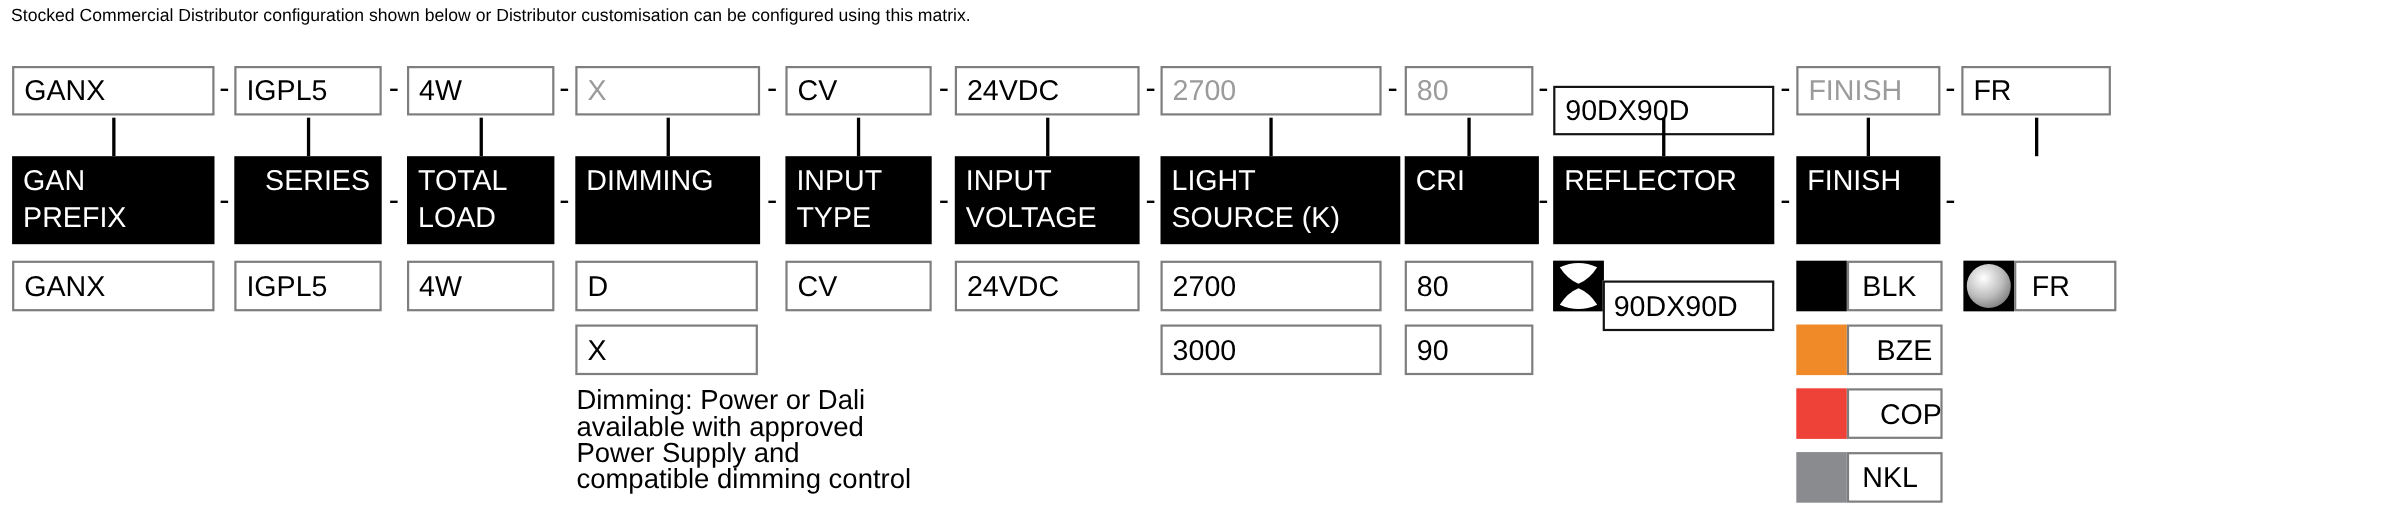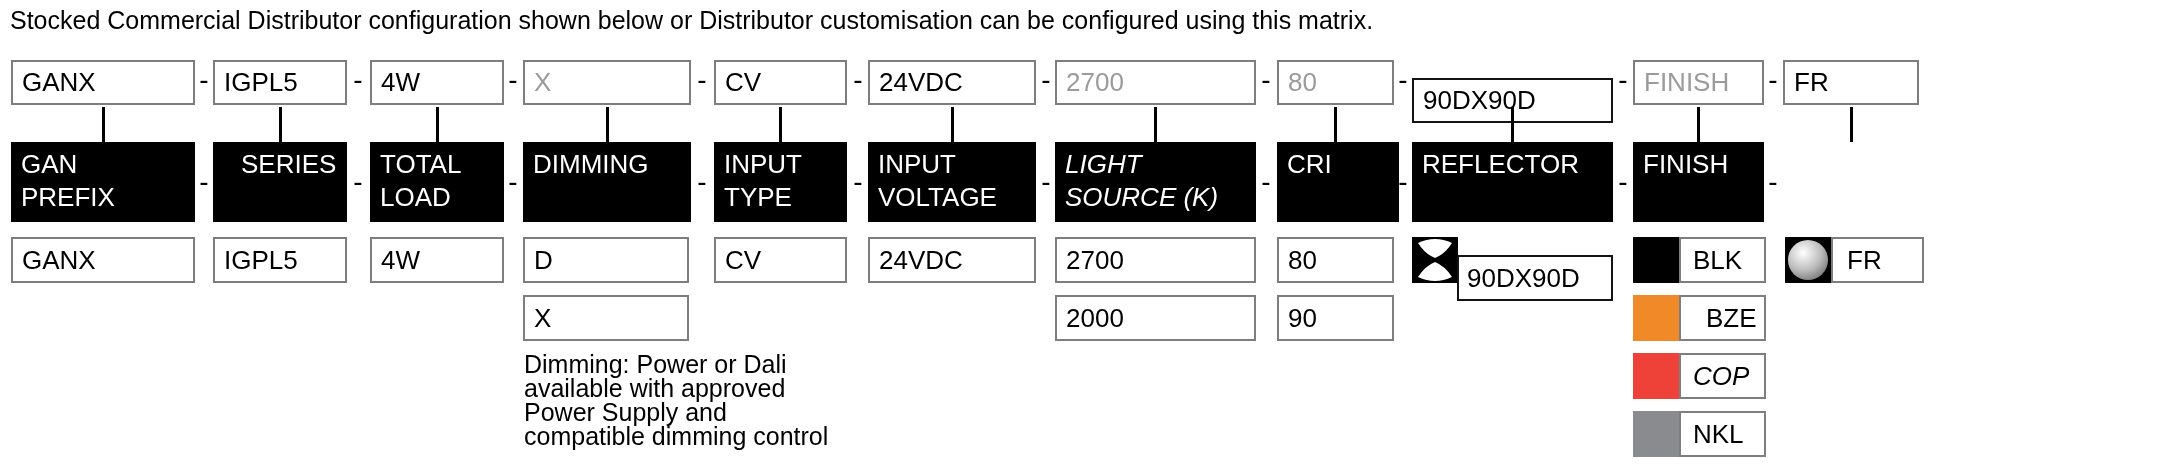--- a/index.html
+++ b/index.html
@@ -1,18 +1,18 @@
 <!DOCTYPE html>
 <html><head>
 <meta charset="utf-8">
 <style>
   html,body{margin:0;padding:0;background:#fff;}
   #canvas{position:relative;width:2167px;height:467px;background:#ffffff;
           font-family:"Liberation Sans", sans-serif;overflow:hidden;}
-  .title{position:absolute;left:10px;top:6px;font-size:25px;color:#000;white-space:nowrap;}
+  .title{position:absolute;left:10px;top:6px;font-size:16px;color:#000;white-space:nowrap;}
   .box{position:absolute;box-sizing:border-box;border:2px solid #7E7E7E;background:#fff;
        font-size:26px;color:#000;display:flex;align-items:center;padding-left:9px;white-space:nowrap;}
   .r1box{top:60px;height:45px;}
   .muted{color:#9B9B9B;}
   .dark{border-color:#141414;margin-top:18px;}
   .tick{position:absolute;top:107px;height:35px;width:3px;background:#000;}
   .dash{position:absolute;transform:translateX(-50%);font-size:28px;color:#000;}
   .dash.dr1{top:60px;height:45px;line-height:40px;}
   .dash.dr2{top:142px;height:80px;line-height:80px;}
   .blackbox{position:absolute;top:142px;height:80px;background:#000;color:#fff;box-sizing:border-box;
@@ -82,21 +82,21 @@
     <div>LOAD</div>
   </div>
   <div class="blackbox" style="left:714px;width:133px;">
     <div>INPUT</div>
     <div>TYPE</div>
   </div>
   <div class="blackbox" style="left:868px;width:168px;">
     <div>INPUT</div>
     <div>VOLTAGE</div>
   </div>
-  <div class="blackbox" style="left:1055px;width:201px;font-style:italic;">
+  <div class="blackbox" style="left:1055px;width:218px;">
     <div>LIGHT</div>
     <div>SOURCE (K)</div>
   </div>
   <div class="blackbox" style="left:1277px;width:122px;">
     <div>CRI</div>
   </div>
   <div class="blackbox" style="left:1412px;width:201px;">
     <div>REFLECTOR</div>
   </div>
   <div class="blackbox" style="left:1633px;width:131px;">
@@ -144,27 +144,27 @@
           <stop offset="100%" stop-color="#6e6e6e"></stop>
         </radialGradient>
       </defs>
       <rect width="46" height="46" fill="#000"></rect>
       <circle cx="23" cy="23" r="20" fill="url(#lensGrad)"></circle>
     </svg>
   </div>
   <div class="box r3" style="left:1831px;width:93px;padding-left:14px;">FR</div>
 
   <div class="box r4" style="left:523px;width:166px;">X</div>
-  <div class="box r4" style="left:1055px;width:201px;">2000</div>
+  <div class="box r4" style="left:1055px;width:201px;">3000</div>
   <div class="box r4" style="left:1277px;width:117px;">90</div>
   <div class="swatch r4" style="left: 1633px; background-color: rgb(240, 138, 40);"></div>
   <div class="box r4" style="left:1679px;width:87px;padding-left:25px;">BZE</div>
 
   <div class="swatch r5" style="left: 1633px; background-color: rgb(238, 66, 57);"></div>
-  <div class="box r5" style="left:1679px;width:87px;padding-left:12px;font-style:italic;">COP</div>
+  <div class="box r5" style="left:1679px;width:87px;padding-left:28px;">COP</div>
 
   <div class="swatch r6" style="left: 1633px; background-color: rgb(138, 139, 143);"></div>
   <div class="box r6" style="left:1679px;width:87px;padding-left:12px;">NKL</div>
 
   <div class="note">
     <div>Dimming: Power or Dali</div>
     <div>available with approved</div>
     <div>Power Supply and</div>
     <div>compatible dimming control</div>
   </div>

